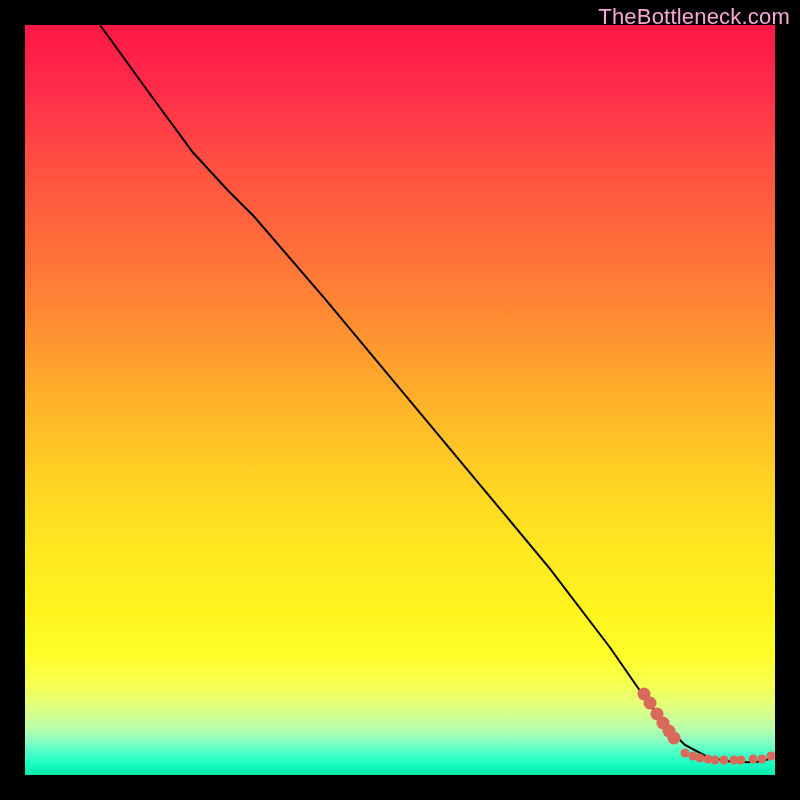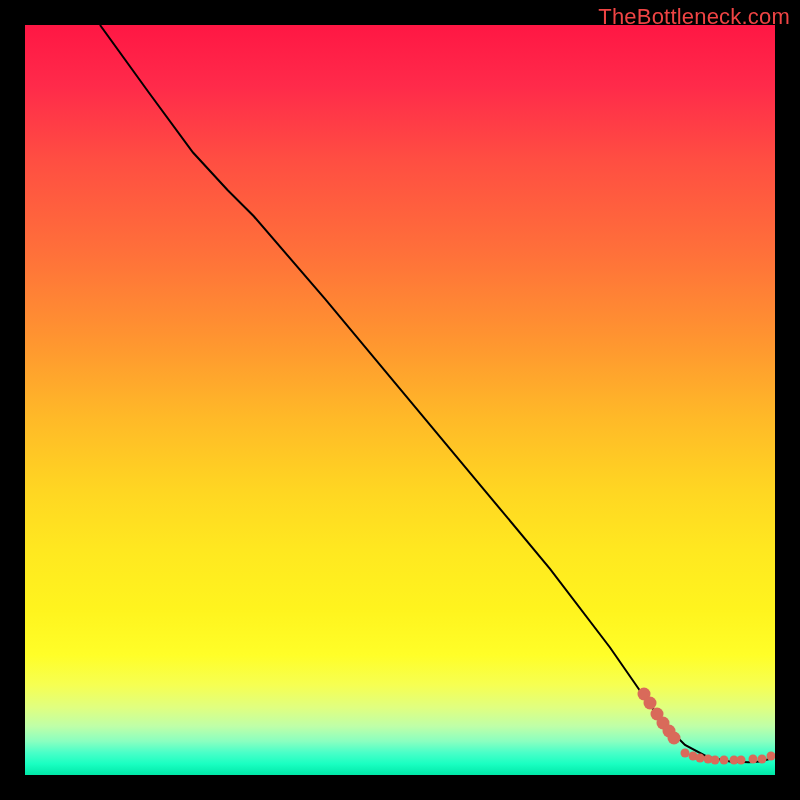--- a/index.html
+++ b/index.html
@@ -8,21 +8,21 @@
     height: 800px;
     background: #000;
     position: relative;
     font-family: Arial, Helvetica, sans-serif;
     overflow: hidden;
   }
   .watermark {
     position: absolute;
     top: 4px;
     right: 10px;
-    color: #ef4444;
+    color: #f9a8d4;
     font-size: 22px;
     font-weight: 400;
     z-index: 20;
     letter-spacing: 0.2px;
   }
   .plot-area {
     position: absolute;
     top: 25px;
     left: 25px;
     width: 750px;

